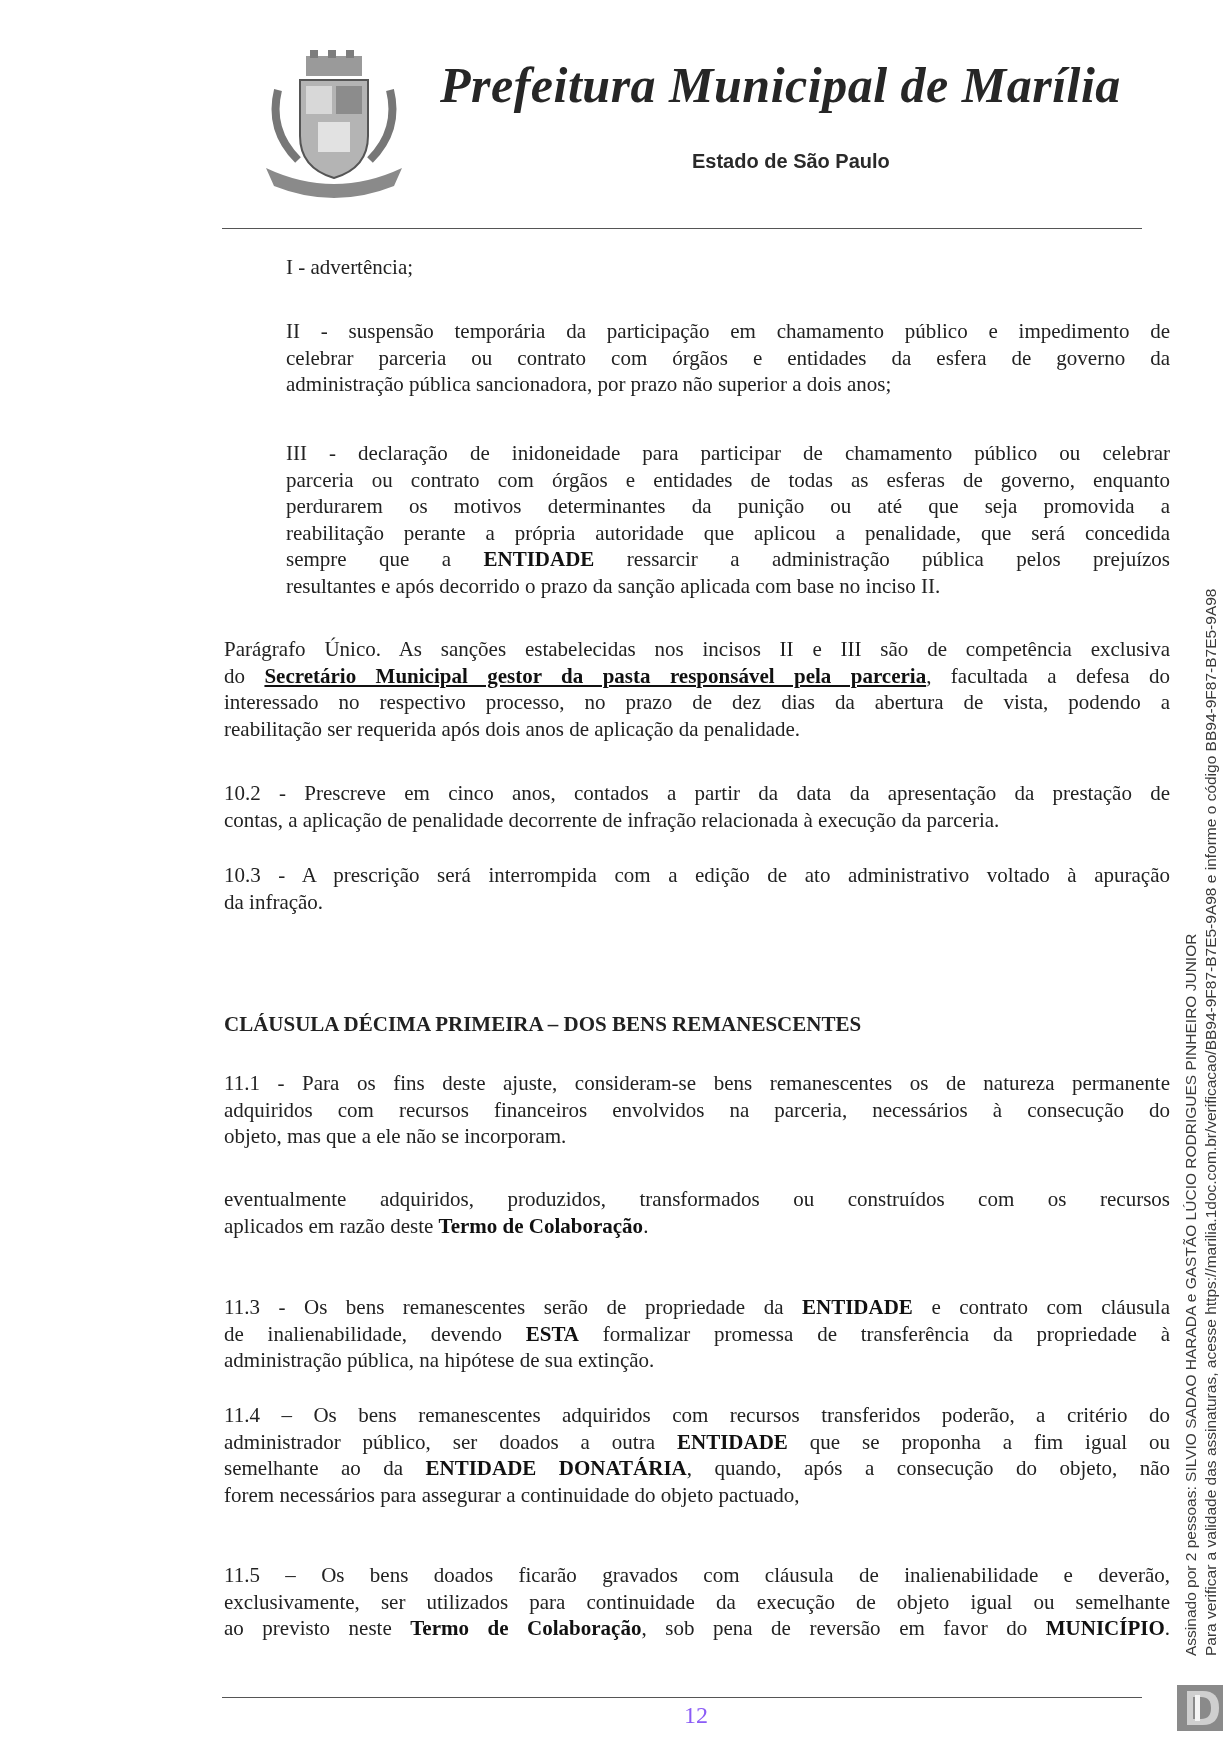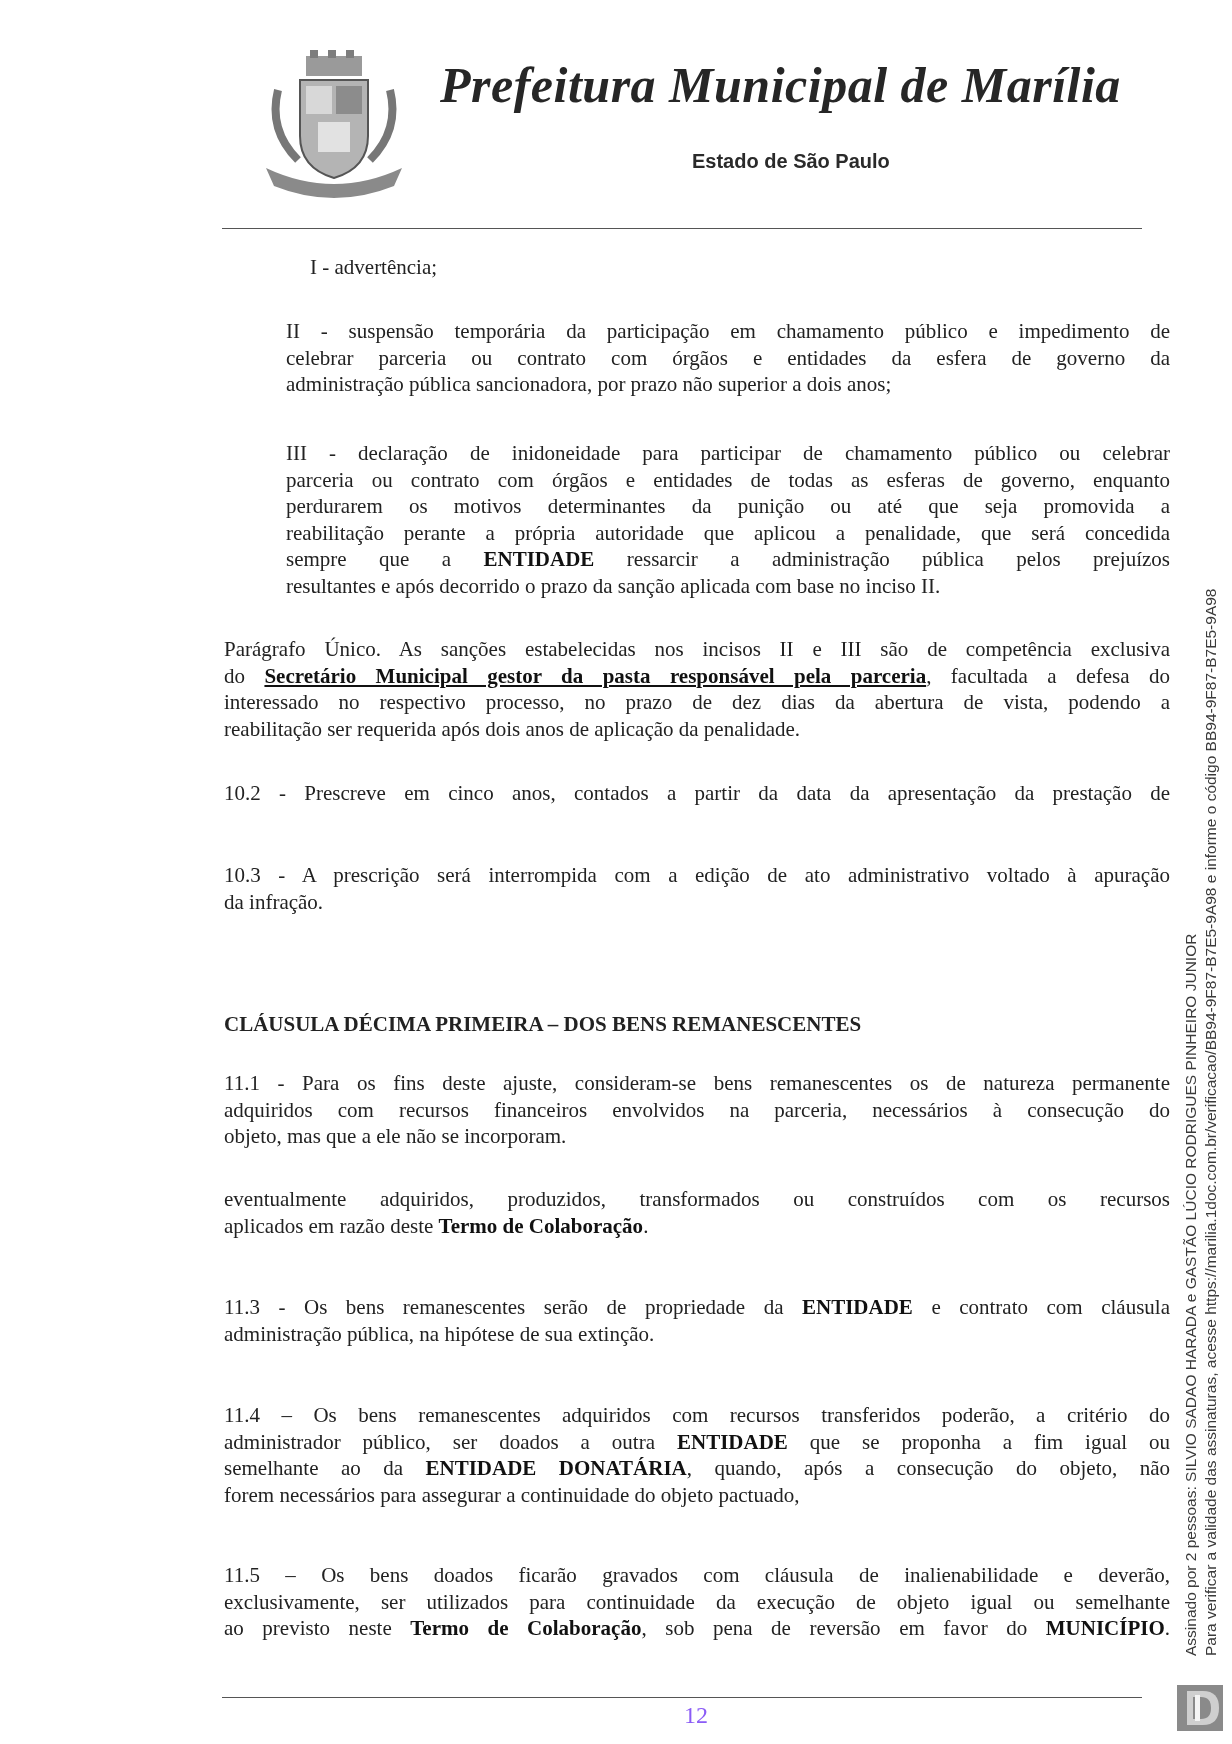--- a/index.html
+++ b/index.html
@@ -68,21 +68,21 @@
       <rect x="60" y="72" width="32" height="30" fill="#e2e2e2"></rect>
       <path d="M20 40 Q10 80 40 110" stroke="#777" stroke-width="8" fill="none"></path>
       <path d="M132 40 Q142 80 112 110" stroke="#777" stroke-width="8" fill="none"></path>
       <path d="M8 118 Q76 150 144 118 L136 136 Q76 160 16 136 Z" fill="#8a8a8a"></path>
     </svg>
   </div>
   <div class="title">Prefeitura Municipal de Marília</div>
   <div class="subtitle">Estado de São Paulo</div>
   <div class="rule top"></div>
 
-  <div class="para indent" style="top:254px;margin-left:24px;">
+  <div class="para indent" style="top:254px;">
     <span class="ln last">I - advertência;</span>
   </div>
 
   <div class="para indent" style="top:318px;">
     <span class="ln">II - suspensão temporária da participação em chamamento público e impedimento de</span>
     <span class="ln">celebrar parceria ou contrato com órgãos e entidades da esfera de governo da</span>
     <span class="ln last">administração pública sancionadora, por prazo não superior a dois anos;</span>
   </div>
 
   <div class="para indent" style="top:440px;">
@@ -96,20 +96,21 @@
 
   <div class="para full" style="top:636px;">
     <span class="ln">Parágrafo Único. As sanções estabelecidas nos incisos II e III são de competência exclusiva</span>
     <span class="ln"><span>do </span><span class="u">Secretário Municipal gestor da pasta responsável pela parceria</span><span>, facultada a defesa do</span></span>
     <span class="ln">interessado no respectivo processo, no prazo de dez dias da abertura de vista, podendo a</span>
     <span class="ln last">reabilitação ser requerida após dois anos de aplicação da penalidade.</span>
   </div>
 
   <div class="para full" style="top:780px;">
     <span class="ln">10.2 - Prescreve em cinco anos, contados a partir da data da apresentação da prestação de</span>
+    <span class="ln last">contas, a aplicação de penalidade decorrente de infração relacionada à execução da parceria.</span>
   </div>
 
   <div class="para full" style="top:862px;">
     <span class="ln">10.3 - A prescrição será interrompida com a edição de ato administrativo voltado à apuração</span>
     <span class="ln last">da infração.</span>
   </div>
 
   <div class="heading">CLÁUSULA DÉCIMA PRIMEIRA – DOS BENS REMANESCENTES</div>
 
   <div class="para full" style="top:1070px;">
@@ -118,20 +119,21 @@
     <span class="ln last">objeto, mas que a ele não se incorporam.</span>
   </div>
 
   <div class="para full" style="top:1186px;">
     <span class="ln">eventualmente adquiridos, produzidos, transformados ou construídos com os recursos</span>
     <span class="ln last"><span>aplicados em razão deste </span><b>Termo de Colaboração</b><span>.</span></span>
   </div>
 
   <div class="para full" style="top:1294px;">
     <span class="ln"><span>11.3 - Os bens remanescentes serão de propriedade da </span><b>ENTIDADE</b><span> e contrato com cláusula</span></span>
+    <span class="ln"><span>de inalienabilidade, devendo </span><b>ESTA</b><span> formalizar promessa de transferência da propriedade à</span></span>
     <span class="ln last">administração pública, na hipótese de sua extinção.</span>
   </div>
 
   <div class="para full" style="top:1402px;">
     <span class="ln">11.4 – Os bens remanescentes adquiridos com recursos transferidos poderão, a critério do</span>
     <span class="ln"><span>administrador público, ser doados a outra </span><b>ENTIDADE</b><span> que se proponha a fim igual ou</span></span>
     <span class="ln"><span>semelhante ao da </span><b>ENTIDADE DONATÁRIA</b><span>, quando, após a consecução do objeto, não</span></span>
     <span class="ln last">forem necessários para assegurar a continuidade do objeto pactuado,</span>
   </div>
 

